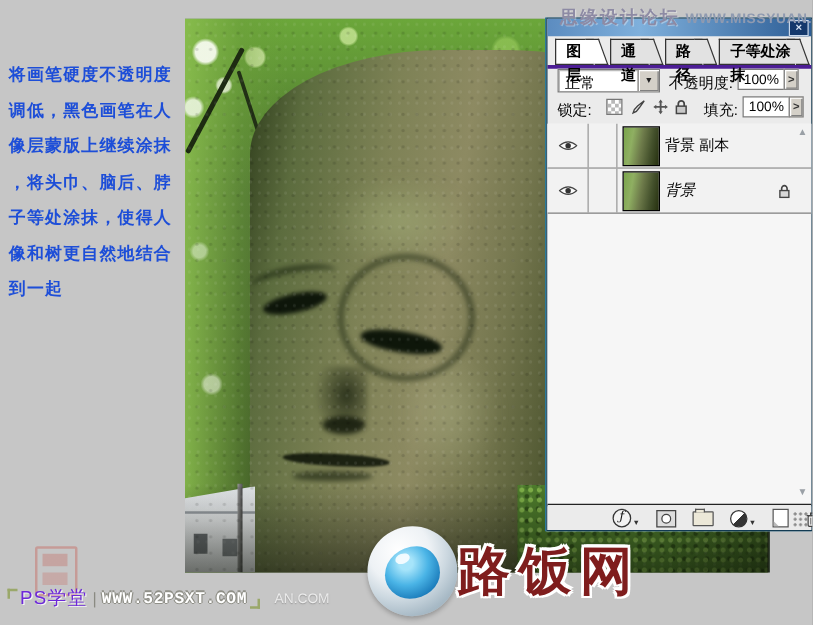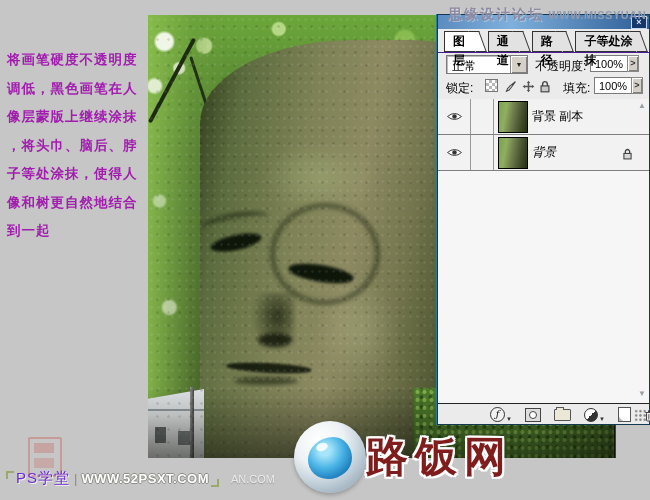--- a/index.html
+++ b/index.html
@@ -1,21 +1,21 @@
 <!DOCTYPE html>
 <html><head>
 <meta charset="utf-8">
 <style>
   html,body{margin:0;padding:0;}
   body{font-family:"Liberation Sans","DejaVu Sans",sans-serif;background:#9a9a9a;}
   .stage{position:relative;width:650px;height:500px;background:#c6c6c6;overflow:hidden;}
 
   
   .tutorial{position:absolute;left:7px;top:46px;width:140px;font-size:13.5px;font-weight:bold;
-    color:#a21caf;line-height:28.5px;letter-spacing:1px;white-space:pre-line;}
+    color:#1d4ed8;line-height:28.5px;letter-spacing:1px;white-space:pre-line;}
 
   
   .photo{position:absolute;left:148px;top:15px;width:467px;height:443px;overflow:hidden;
     background:linear-gradient(to bottom,#5d8c38 0%,#4a6a32 30%,#3d5228 60%,#263318 100%);
     border-right:1px solid #3a4438;}
   .ph-canopy{position:absolute;left:0;top:0;right:0;height:140px;
     background:
       radial-gradient(circle at 12% 22%,rgba(222,240,180,.9) 0 7px,transparent 9px),
       radial-gradient(circle at 28% 10%,rgba(200,230,150,.8) 0 6px,transparent 8px),
       radial-gradient(circle at 55% 18%,rgba(150,200,90,.7) 0 9px,transparent 12px),
@@ -85,21 +85,21 @@
 
   
   .panel{position:absolute;left:437px;top:14px;width:213px;height:411px;background:#ebebeb;
     border:1px solid #123a52;box-sizing:border-box;box-shadow:-1px 0 0 #2a7a9a;}
   .p-title{position:absolute;left:0;top:0;right:0;height:14px;
     background:linear-gradient(to right,#5c8cc0,#7fb0dc 35%,#2c5c94);}
   .p-close{position:absolute;right:2px;top:1px;width:14px;height:11px;background:#14386c;
     border:1px solid #c8d8ec;color:#dce8f8;font-size:9px;line-height:10px;text-align:center;
     font-weight:bold;cursor:pointer;}
   .p-tabs{position:absolute;left:0;top:16px;right:0;height:21px;padding-left:6px;
-    border-bottom:1px solid #4c1d95;display:flex;align-items:flex-end;}
+    border-bottom:3px solid #4c1d95;display:flex;align-items:flex-end;}
   .tab{position:relative;height:19px;line-height:19px;padding:0 2px 0 8px;margin-right:13px;
     border:1px solid #333;border-right:0;background:#e2e2e2;font-size:12px;font-weight:bold;color:#000;}
   .tab::after{content:"";position:absolute;top:-1px;right:-8px;width:10px;height:19px;
     background:inherit;border:1px solid #333;border-left:0;transform:skewX(20deg);}
   .tab span{position:relative;z-index:2;}
   .tab.active{background:#fff;}
   .t1{z-index:6}.t2{z-index:5}.t3{z-index:4}.t4{z-index:3}
   .p-more{position:absolute;right:5px;top:19px;font-size:12px;font-weight:bold;color:#222;cursor:pointer;}
 
   .p-opts{position:absolute;left:0;top:40px;right:0;height:21px;}
@@ -184,21 +184,21 @@
     filter:blur(.6px);}
 
   .wm-bl{position:absolute;left:6px;top:469px;z-index:31;white-space:nowrap;display:flex;align-items:center;}
   .brk{width:6px;height:6px;flex:none;}
   .brk.tl{border-left:2px solid #9aa86a;border-top:2px solid #9aa86a;margin-right:2px;transform:translateY(-4px);}
   .brk.br{border-right:2px solid #9aa86a;border-bottom:2px solid #9aa86a;margin-left:2px;transform:translateY(4px);}
   .wm-bl .brand{font-size:15px;font-weight:normal;color:#6d28d9;letter-spacing:1px;
     text-shadow:1px 1px 0 rgba(255,255,255,.8);}
   .wm-bl .sep{font-size:13px;color:#8a8a82;margin:0 4px;}
   .wm-bl .url{font-size:13px;font-weight:bold;color:#fff;letter-spacing:.5px;
-    text-shadow:1px 0 0 #909088,-1px 0 0 #909088,0 1px 0 #909088,0 -1px 0 #909088;}
+    text-shadow:1px 0 0 #909088,-1px 0 0 #909088,0 1px 0 #909088,0 -1px 0 #909088;font-family:Liberation Mono, monospace;}
   .wm-bl .tail{font-size:11px;font-weight:normal;color:rgba(255,255,255,.75);margin-left:12px;
     text-shadow:0 1px 1px rgba(120,120,120,.6);}
 
   .logo{position:absolute;left:294px;top:421px;width:72px;height:72px;z-index:32;}
   .logo .sphere{position:absolute;inset:0;border-radius:50%;
     background:radial-gradient(circle at 35% 28%,#ffffff,#eef2f5 35%,#ccd8e0 55%,#a8bac6 75%,#8aa0b0 100%);
     box-shadow:0 2px 4px rgba(0,0,0,.25);}
   .logo .drop{position:absolute;left:14px;top:16px;width:44px;height:42px;
     border-radius:58% 42% 55% 45%/55% 50% 50% 45%;
     background:radial-gradient(circle at 38% 32%,#a6e4fa 0 14%,#4ab4e6 45%,#1878b8 78%,#0a5890 100%);}

